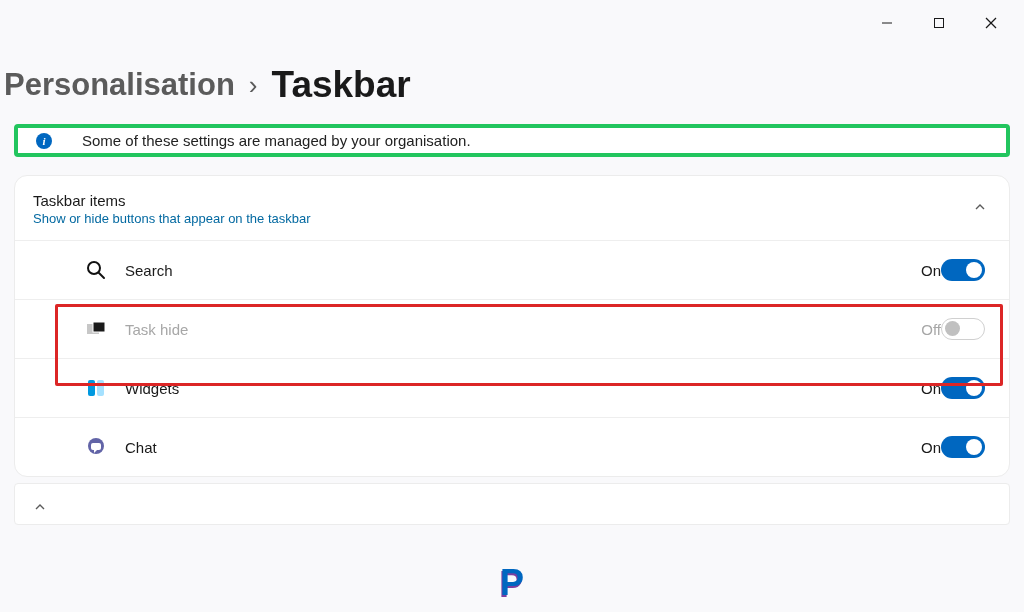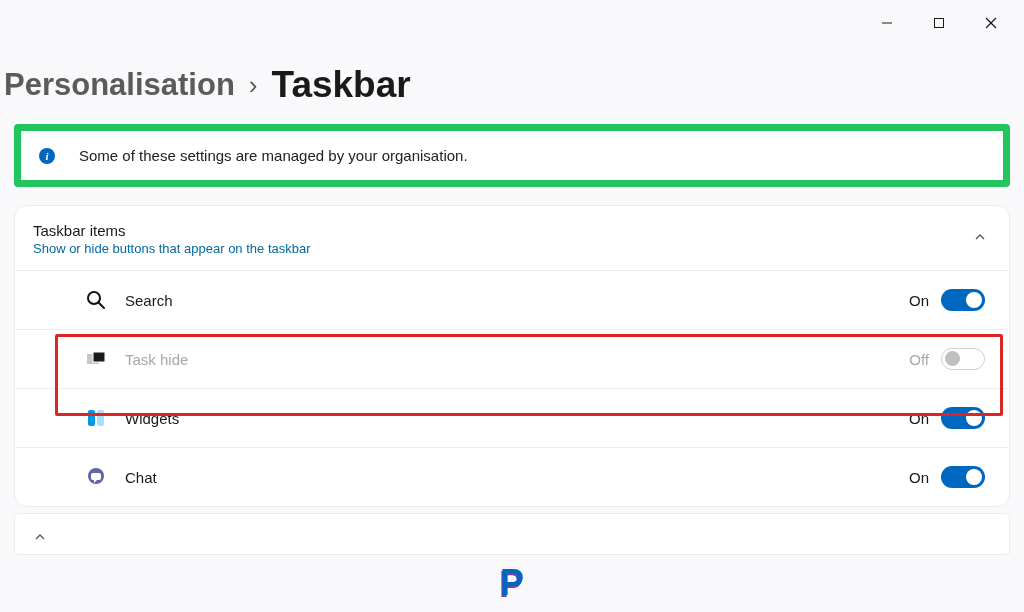--- a/index.html
+++ b/index.html
@@ -47,26 +47,26 @@
   .bc-current {
     font-size: 37px;
     font-weight: 600;
     color: #1a1a1a;
   }
   .content {
     padding: 0 14px 0 14px;
   }
   .info-banner {
     background: #fff;
-    border: 7px solid #22c55e;
+    border: 4px solid #22c55e;
     border-radius: 4px;
-    padding: 16px 18px;
-    display: flex;
-    align-items: center;
-    gap: 24px;
+    padding: 4px 18px;
+    display: flex;
+    align-items: center;
+    gap: 30px;
     margin-bottom: 18px;
   }
   .info-dot {
     width: 16px;
     height: 16px;
     border-radius: 50%;
     background: #0067c0;
     display: flex;
     align-items: center;
     justify-content: center;
@@ -102,21 +102,21 @@
     display: flex;
     align-items: flex-end;
     justify-content: space-between;
     padding: 18px 24px 18px 70px;
     border-top: 1px solid #eee;
     position: relative;
   }
   .row-left { display: flex; align-items: center; gap: 18px; }
   .row-icon { width: 22px; height: 22px; display: flex; align-items: center; justify-content: center; flex-shrink: 0; }
   .row-label { font-size: 15px; color: #1a1a1a; }
-  .row-right { display: flex; align-items: center; gap: 12px; }
+  .row-right { display: flex; align-items: center; gap: 0; }
   .state-text { font-size: 15px; color: #1a1a1a; }
   .toggle {
     width: 44px;
     height: 22px;
     border-radius: 11px;
     position: relative;
   }
   .toggle.on { background: #0067c0; }
   .toggle.on::after {
     content: "";

